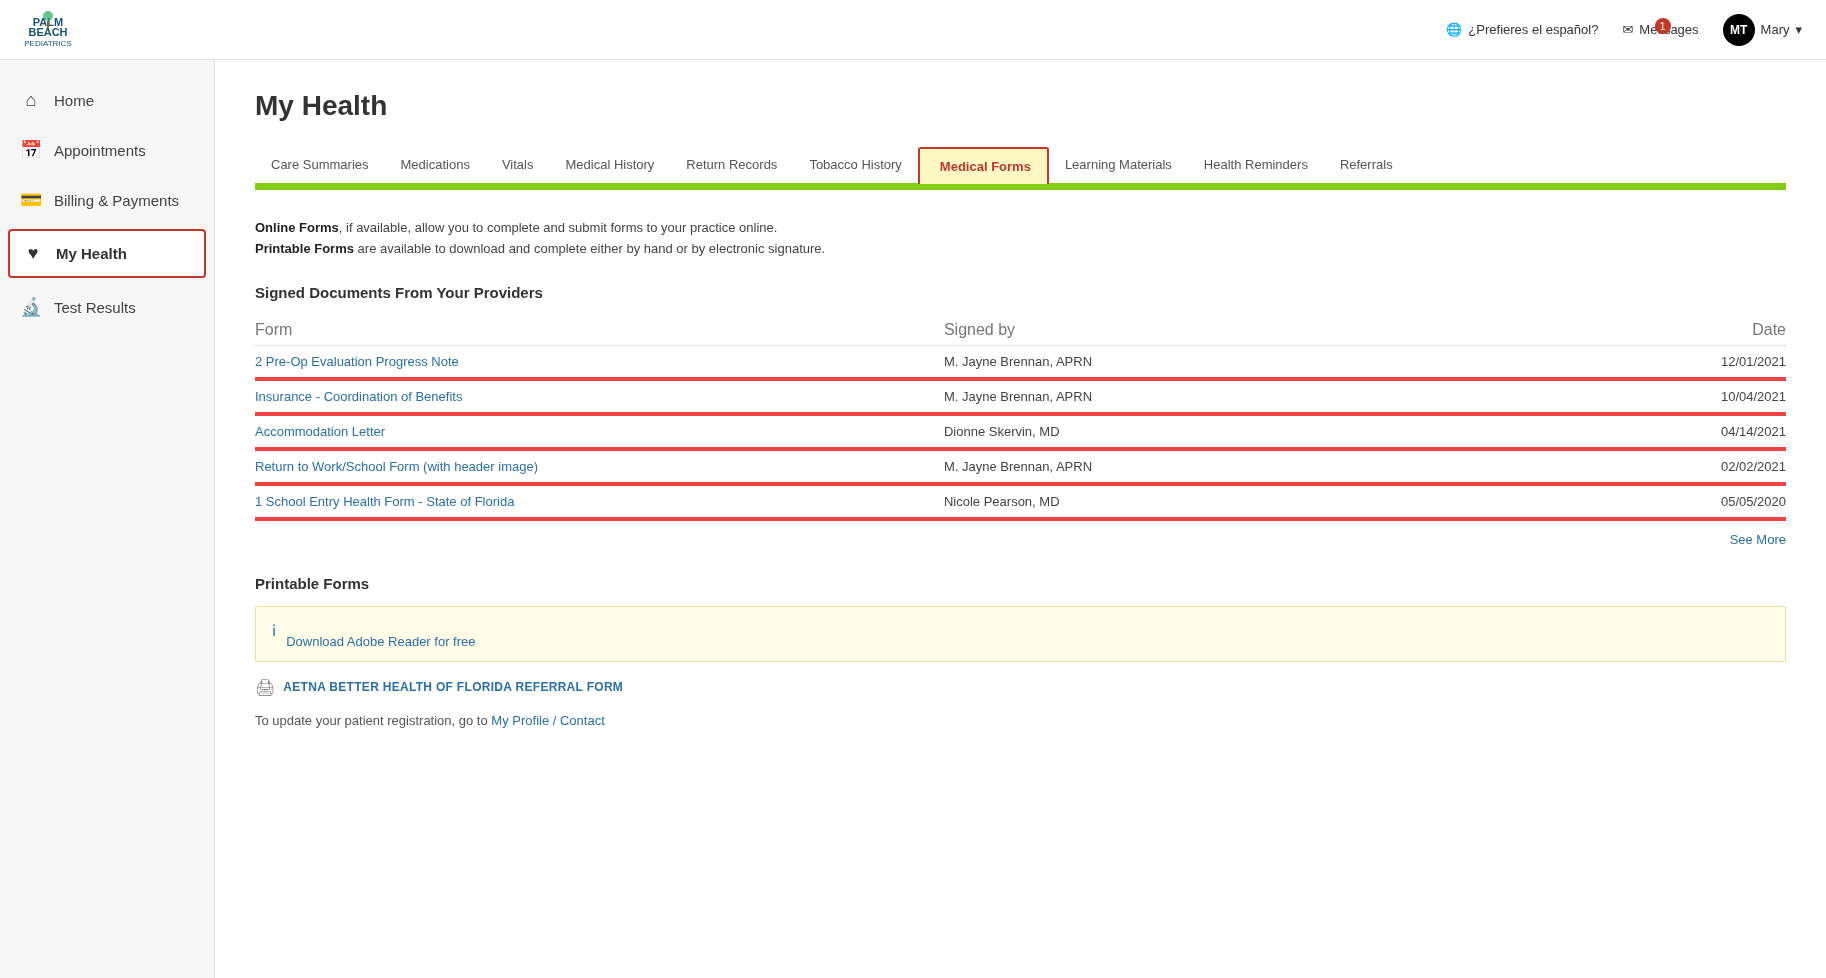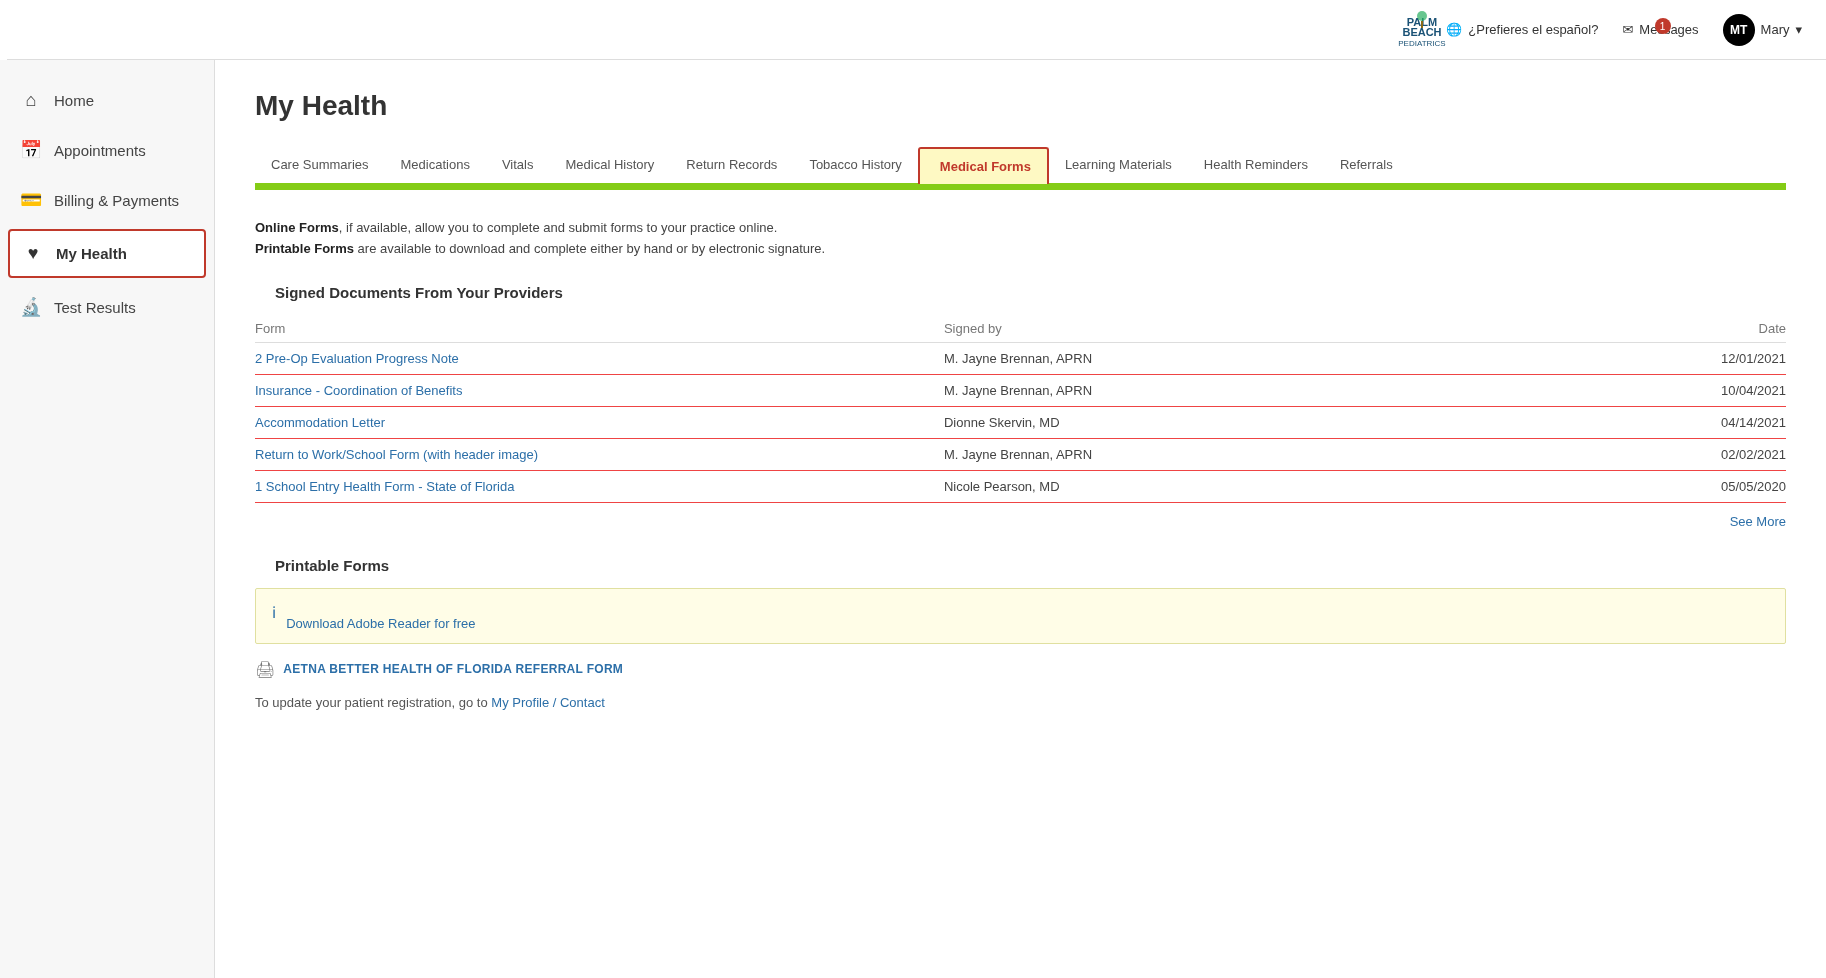--- a/index.html
+++ b/index.html
@@ -2,27 +2,27 @@
 <html><head>
   <meta charset="utf-8">
   <style>
     * { box-sizing: border-box; margin: 0; padding: 0; }
     body { font-family: Arial, sans-serif; background: #fff; color: #333; font-size: 14px; }
 
     
     .header {
       display: flex;
       align-items: center;
-      justify-content: flex-end;
+      justify-content: space-between;
       padding: 0 24px;
       height: 60px;
       border-bottom: 1px solid #ddd;
       background: #fff;
       position: fixed;
-      top: 0; left: 7px; right: 0;
+      top: 0; left: 0; right: 0;
       z-index: 100;
     }
     .header-logo {
       display: flex;
       align-items: center;
       gap: 8px;
     }
     .logo-icon {
       width: 48px;
       height: 48px;
@@ -186,45 +186,44 @@
       margin-bottom: 24px;
       line-height: 1.6;
     }
     .intro-text strong { color: #222; }
 
     .section-title {
       font-size: 15px;
       font-weight: bold;
       color: #333;
       margin-bottom: 14px;
-      margin-left: 20px;
     }
 
     
     .signed-table {
       width: 100%;
       border-collapse: collapse;
       margin-bottom: 10px;
     }
     .signed-table thead tr {
       border-bottom: 1px solid #ddd;
     }
     .signed-table th {
       text-align: left;
-      font-size: 13px;
+      font-size: 16px;
       color: #777;
       font-weight: normal;
       padding: 6px 0;
     }
     .signed-table th.right { text-align: right; }
     .signed-table td {
       padding: 8px 0;
       font-size: 13px;
       color: #444;
-      border-bottom: 1px solid #ef4444;
+      border-bottom: 4px solid #ef4444;
       vertical-align: middle;
     }
     .signed-table td a {
       color: #2c6fa8;
       text-decoration: none;
     }
     .signed-table td.right { text-align: right; }
     .signed-table .col-form { width: 45%; }
     .signed-table .col-signed { width: 30%; }
     .signed-table .col-date { width: 25%; text-align: right; }

